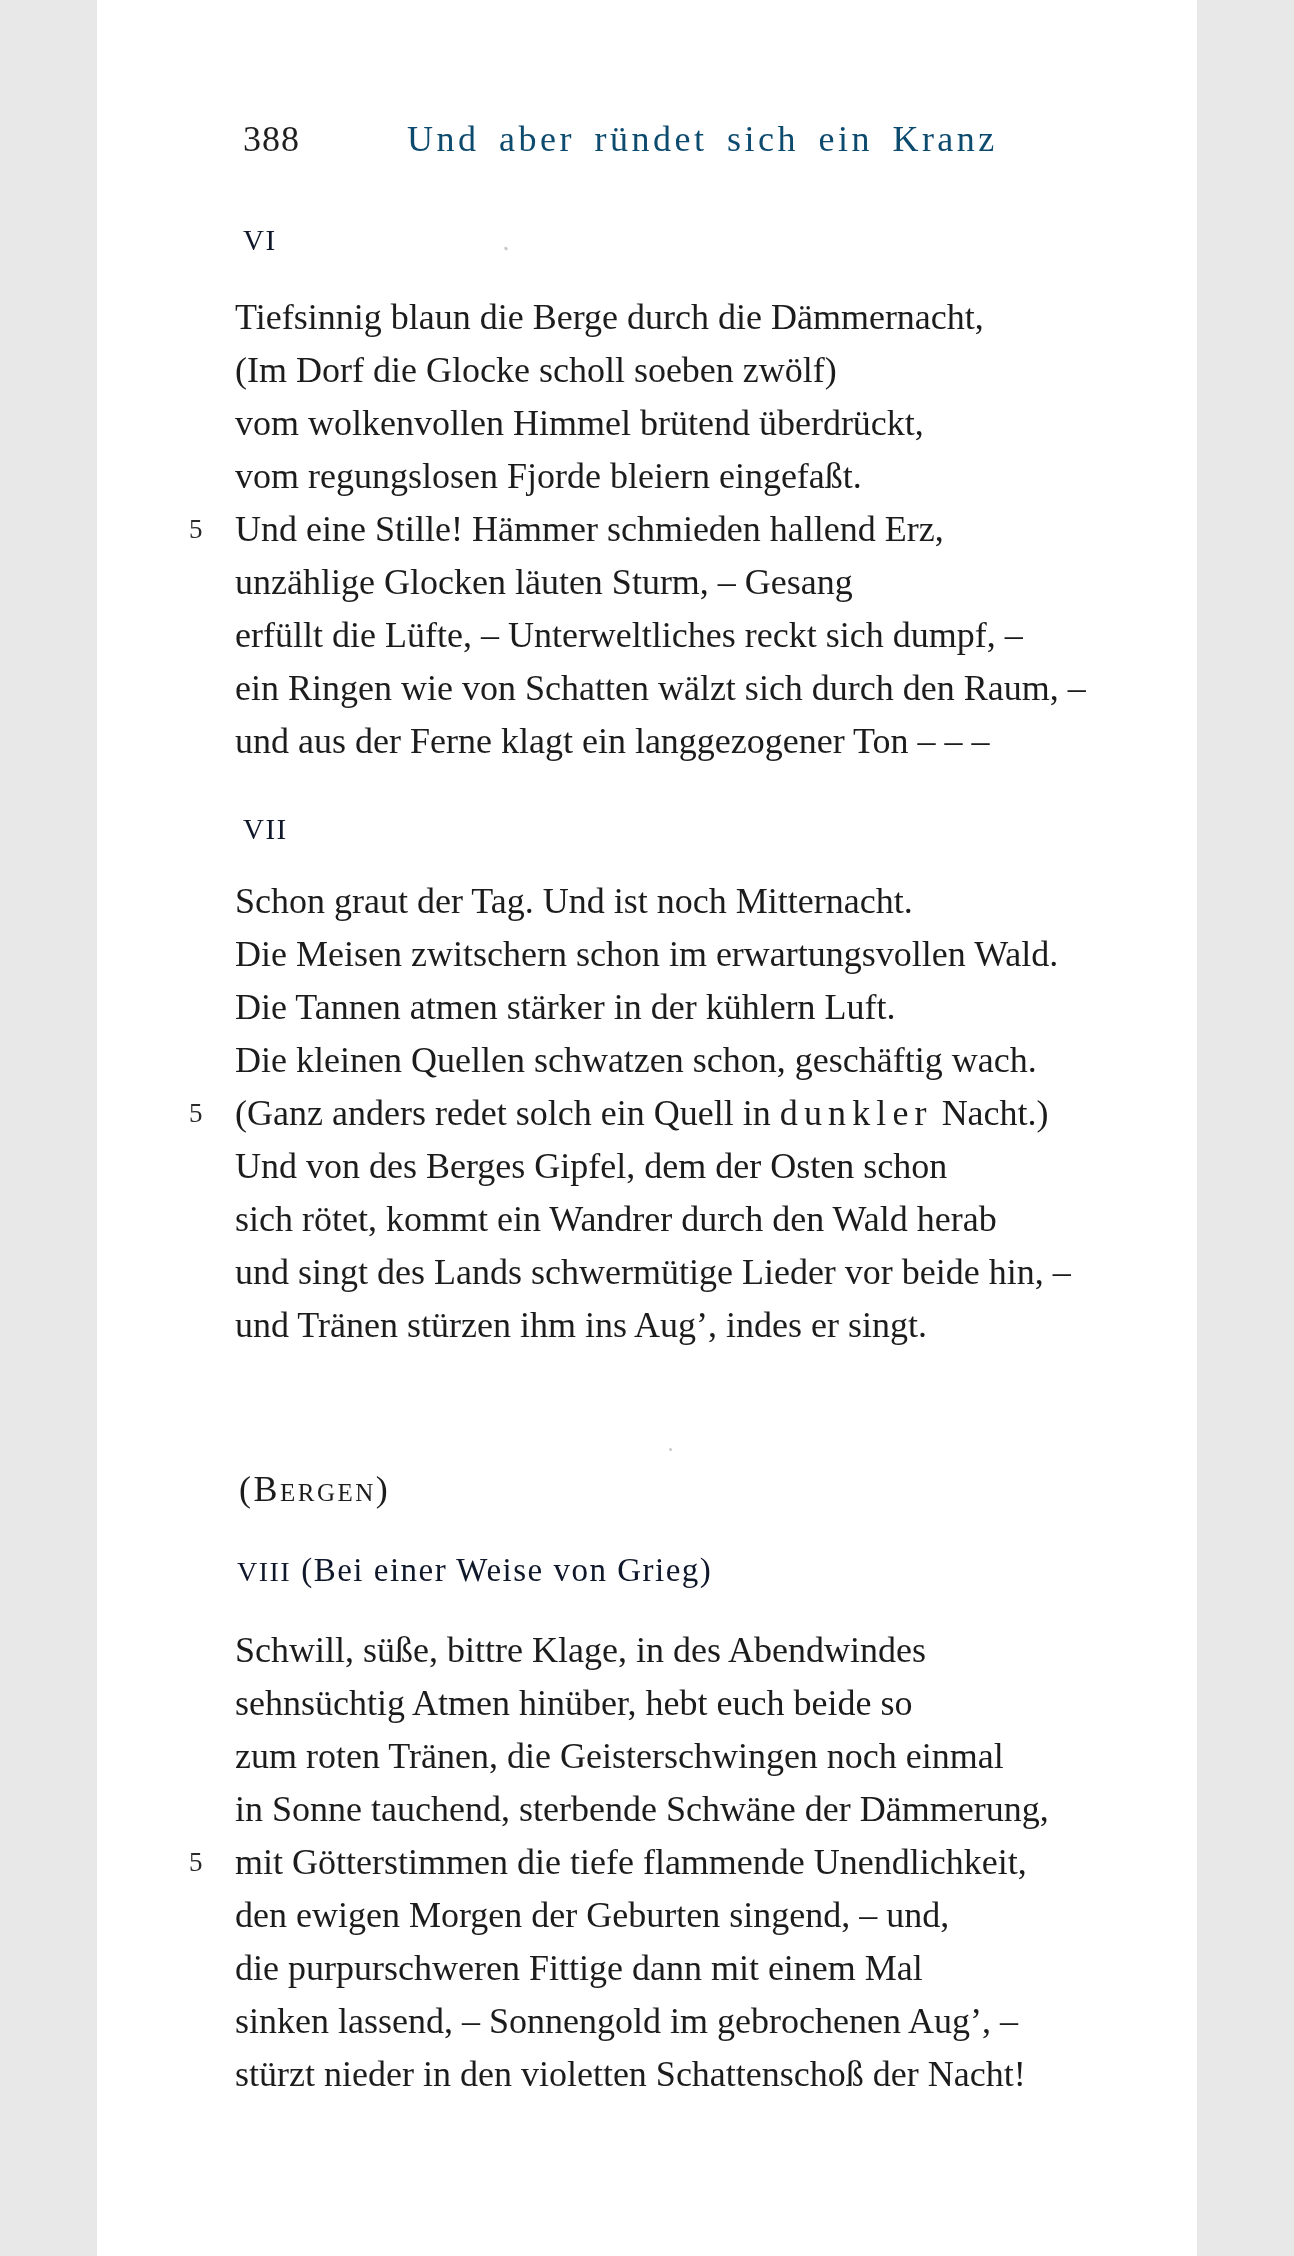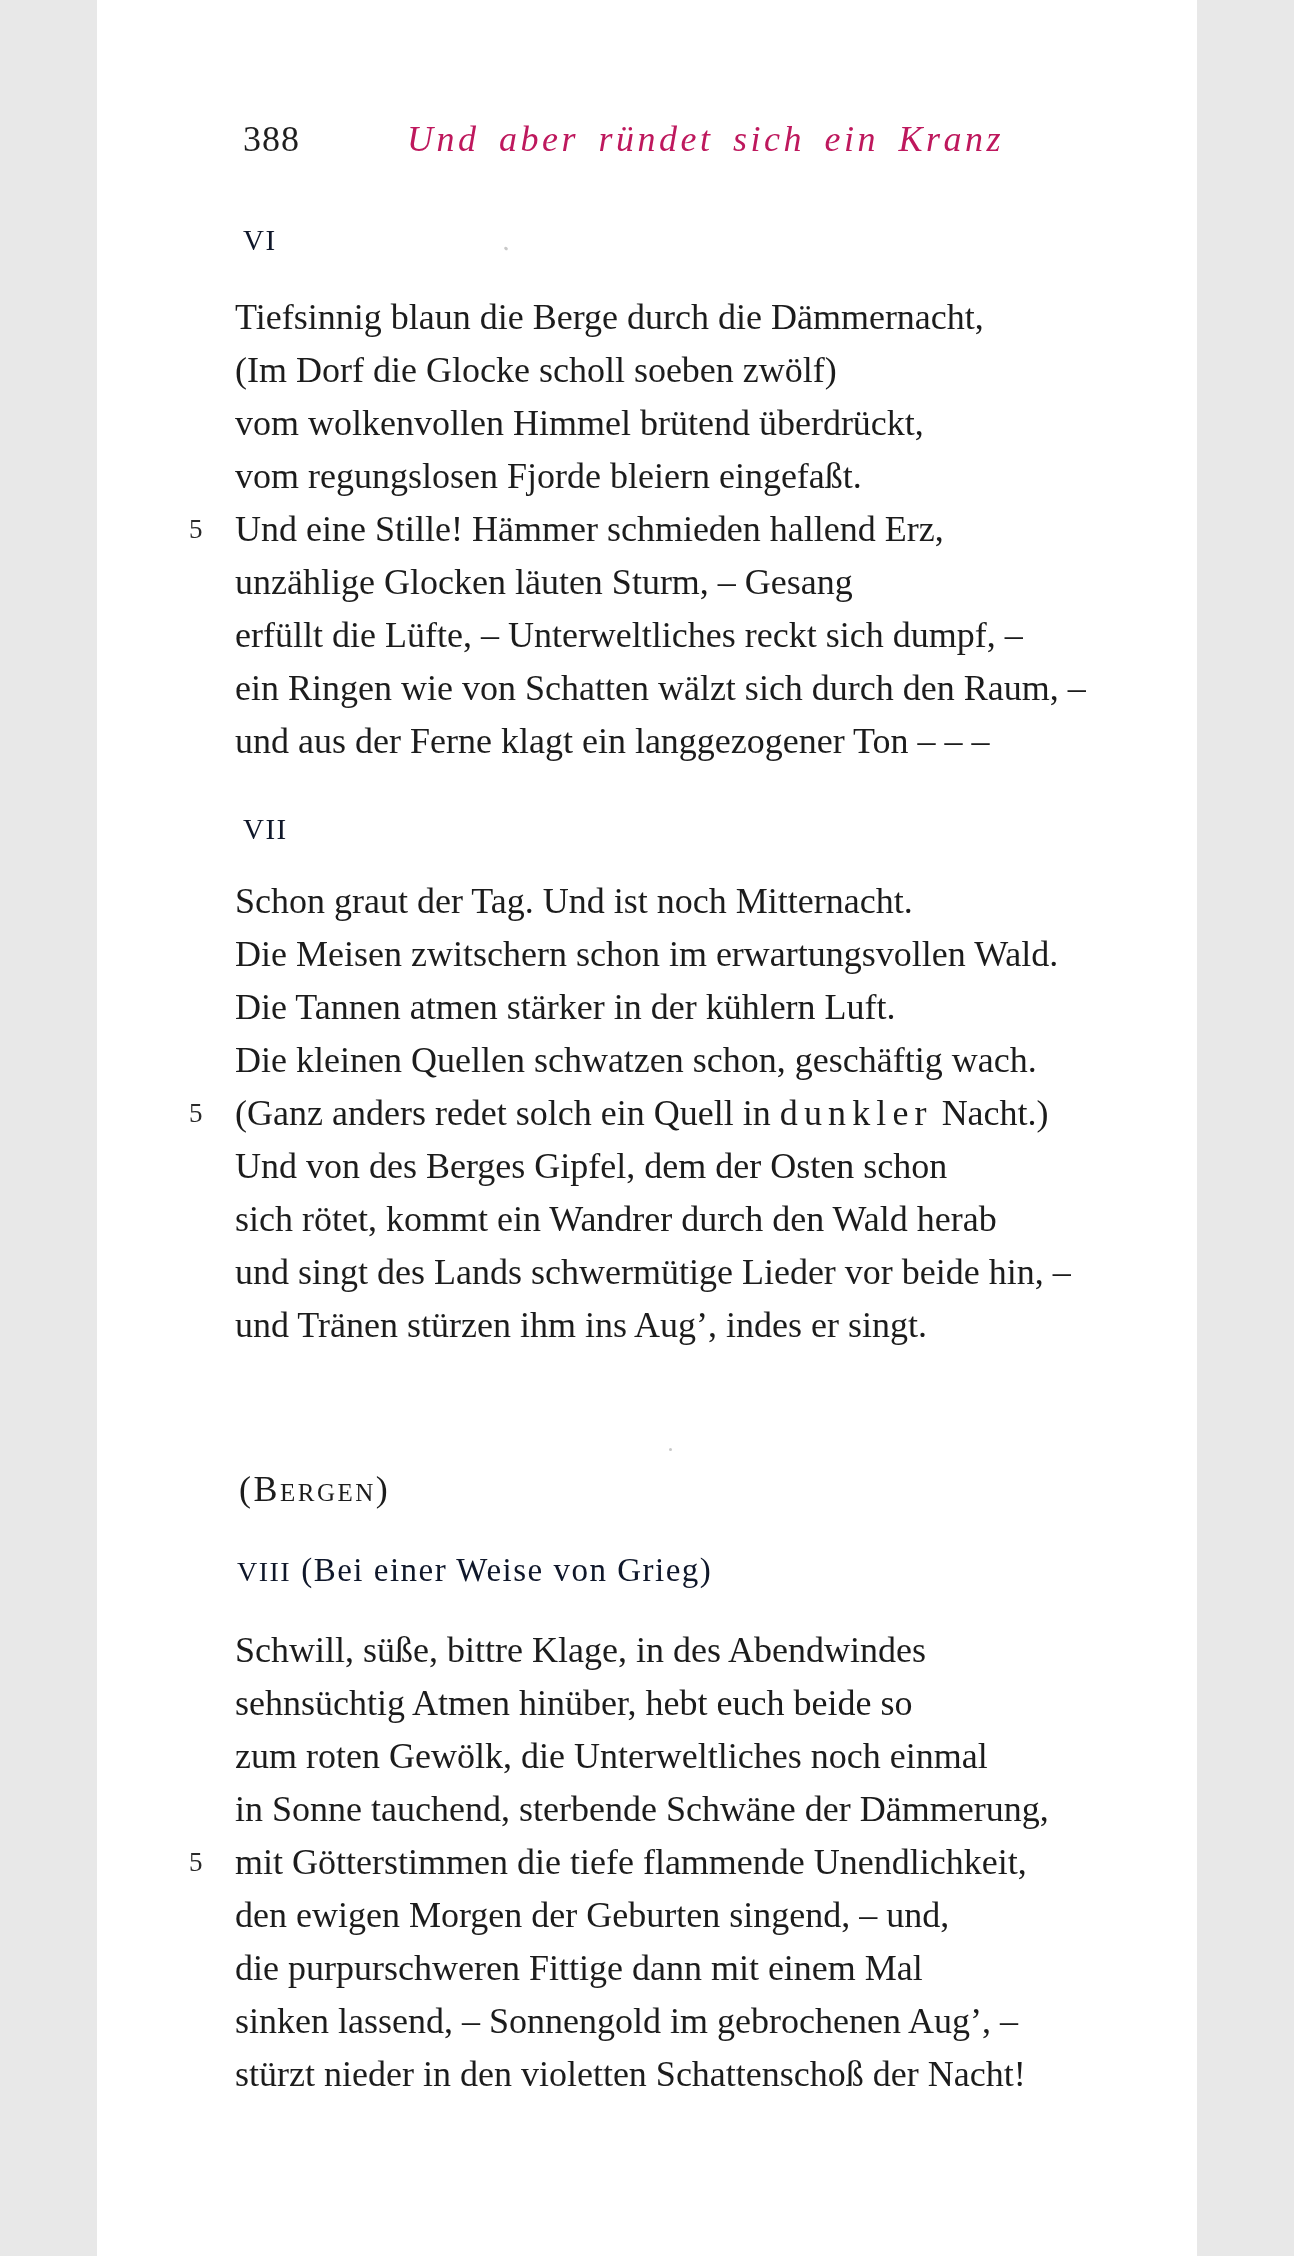--- a/index.html
+++ b/index.html
@@ -9,24 +9,23 @@
     background:#ffffff;
     font-family:"Liberation Serif", serif;
     color:#1e1e1e;
     overflow:hidden;
     margin:0 auto;
   }
   .header{position:absolute;top:118px;left:0;right:0;height:50px;font-size:36px;}
   .pagenum{position:absolute;left:146px;top:0;letter-spacing:1px;}
   .runtitle{
     position:absolute;left:310px;top:0;
-    font-style:italic;
     letter-spacing:3.5px;word-spacing:7px;
     white-space:nowrap;
-    color:#be185d;
+    color:#0c4a6e;
   }
   .label{
     position:absolute;left:146px;
     font-size:29px;letter-spacing:1.5px;
     color:#0f172a;
   }
   .label-vi{top:224px;}
   .label-vii{top:813px;}
   .label-viii{top:1552px;left:140px;font-size:33px;}
   .label-viii .numeral{font-size:28px;letter-spacing:1.5px;margin-right:10px;vertical-align:baseline;}
@@ -101,21 +100,21 @@
   <div class="marker marker-vii">5</div>
 
   <div class="place">(Bergen)</div>
 
   <div class="label label-viii">
     <span class="numeral">VIII</span><span class="note">(Bei einer Weise von Grieg)</span>
   </div>
   <div class="poem poem-viii">
       <div class="line">Schwill, süße, bittre Klage, in des Abendwindes</div>
       <div class="line">sehnsüchtig Atmen hinüber, hebt euch beide so</div>
-      <div class="line">zum roten Gewölk, die Unterweltliches noch einmal</div>
+      <div class="line">zum roten Tränen, die Geisterschwingen noch einmal</div>
       <div class="line">in Sonne tauchend, sterbende Schwäne der Dämmerung,</div>
       <div class="line">mit Götterstimmen die tiefe flammende Unendlichkeit,</div>
       <div class="line">den ewigen Morgen der Geburten singend, – und,</div>
       <div class="line">die purpurschweren Fittige dann mit einem Mal</div>
       <div class="line">sinken lassend, – Sonnengold im gebrochenen Aug’, –</div>
       <div class="line">stürzt nieder in den violetten Schattenschoß der Nacht!</div>
     </div>
   <div class="marker marker-viii">5</div>
 
   <div class="speck speck-1"></div>

